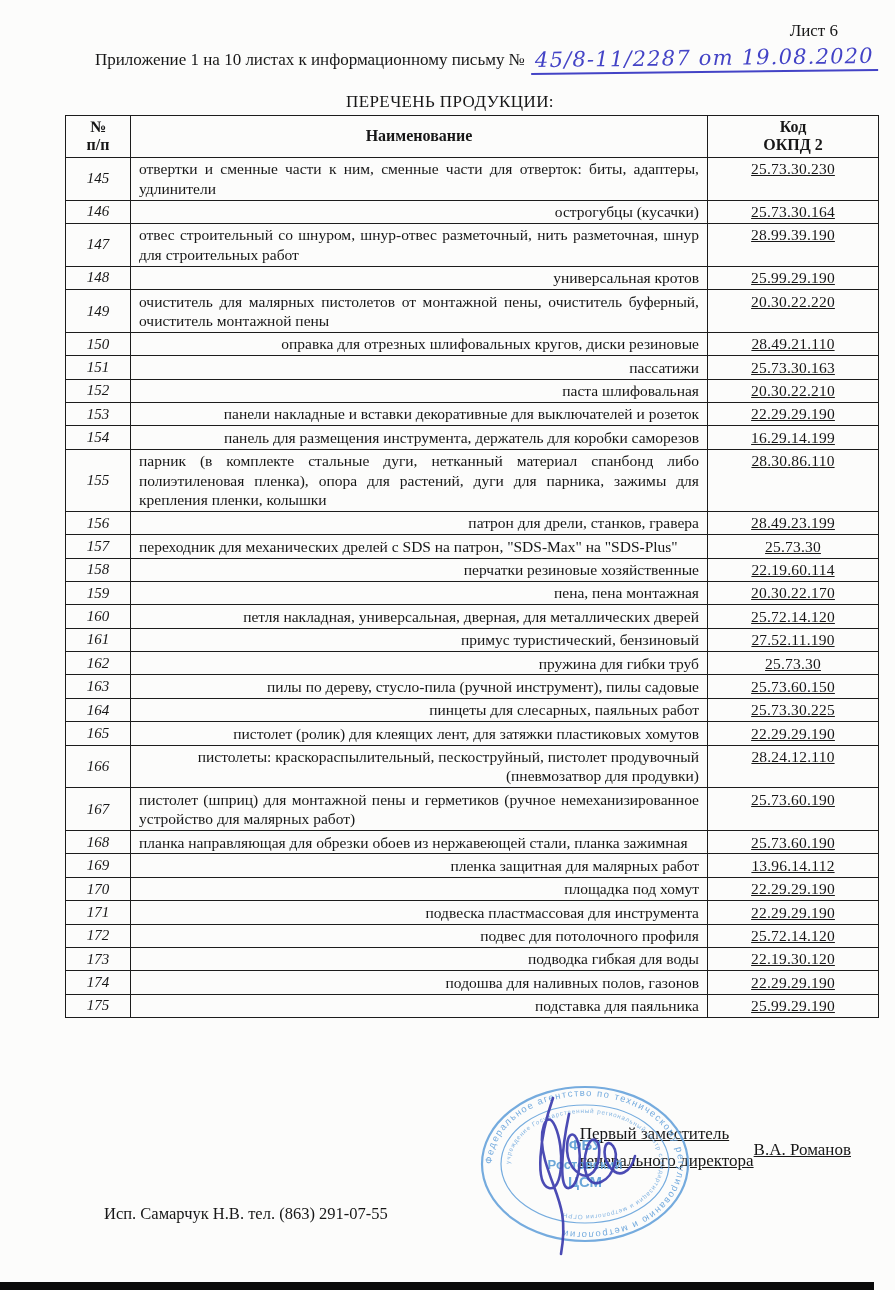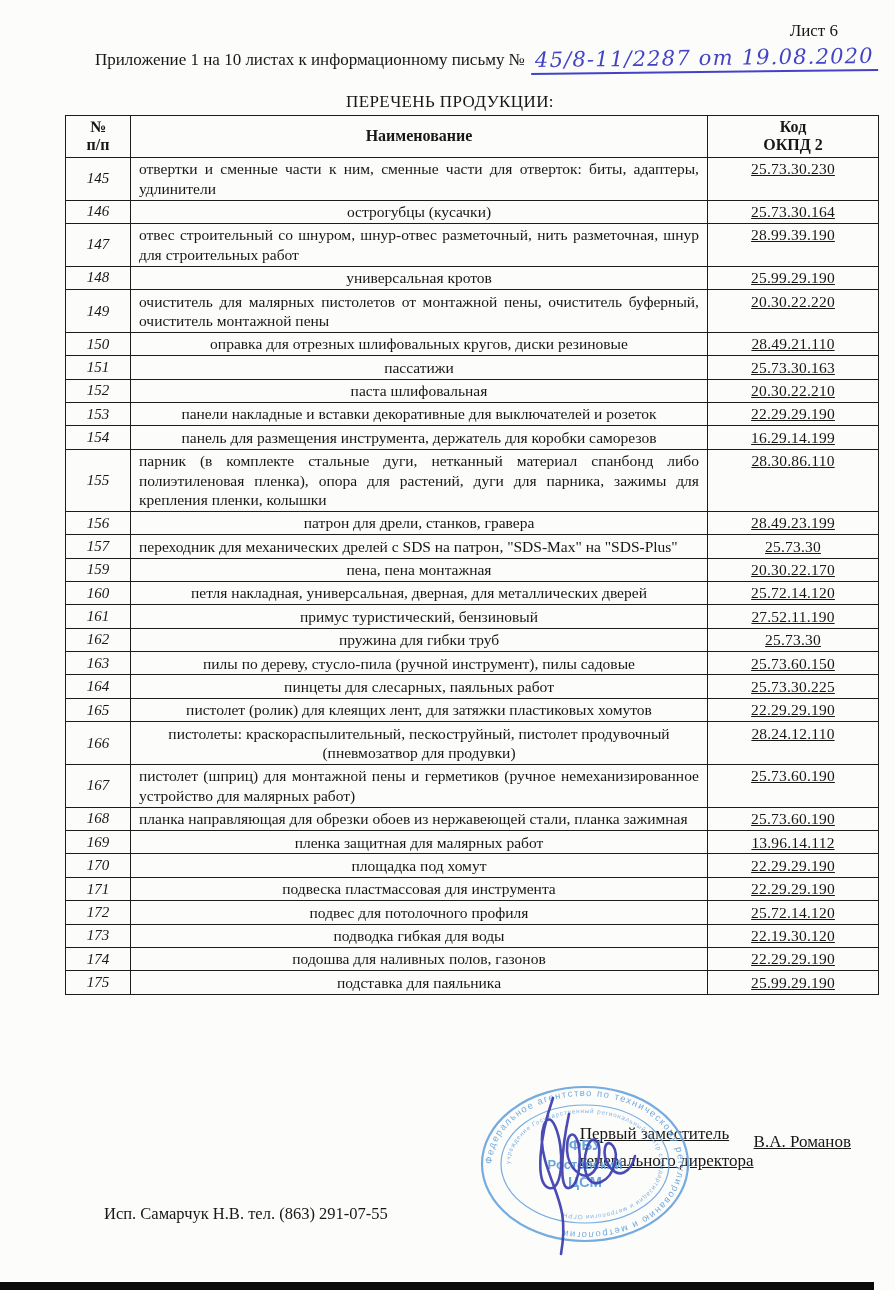--- a/index.html
+++ b/index.html
@@ -21,27 +21,27 @@
     position:absolute;top:115px;left:65px;width:813px;
     border-collapse:collapse;table-layout:fixed;
   }
   .products-table th,.products-table td{border:1.5px solid #1c1c1c;}
   .products-table th{
     font-size:16px;font-weight:bold;padding:2px 3px;line-height:1.15;
     vertical-align:middle;text-align:center;
   }
   .products-table td{font-size:15.5px;line-height:1.25;padding:1.5px 8px;}
   td.num{text-align:center;vertical-align:middle;font-size:15px;padding:1px 2px;font-style:italic;}
-  td.name{text-align:center;vertical-align:middle;}
+  td.name{text-align:right;vertical-align:middle;}
   td.name.justify{text-align:justify;text-align-last:left;}
   td.code{text-align:center;vertical-align:top;letter-spacing:.2px;text-decoration:underline;}
   .pre{white-space:pre-line;}
   .footer-row{position:absolute;top:1120px;left:116px;width:735px;display:flex;justify-content:flex-end;text-decoration:underline;}
   .signer-title{font-size:17px;line-height:1.6;white-space:pre-line;}
-  .signer-name{font-size:17px;margin-top:12px;}
+  .signer-name{font-size:17px;margin-top:20px;}
   .executor{position:absolute;top:1204px;left:104px;font-size:16.5px;text-align:center;}
   .stamp-svg{position:absolute;left:470px;top:1078px;opacity:.92;}
   .signature-svg{position:absolute;left:505px;top:1086px;}
   .bottom-bar{position:absolute;left:0;bottom:0;width:874px;height:8px;background:#0a0a0a;}
 </style>
 </head>
 <body>
 
 <div class="page">
 
@@ -129,20 +129,25 @@
           <td class="num">156</td>
           <td class="name">патрон для дрели, станков, гравера</td>
           <td class="code">28.49.23.199</td>
         </tr>
         <tr>
           <td class="num">157</td>
           <td class="name justify">переходник для механических дрелей с SDS на патрон, "SDS-Max" на "SDS-Plus"</td>
           <td class="code">25.73.30</td>
         </tr>
         <tr>
+          <td class="num">158</td>
+          <td class="name">перчатки резиновые хозяйственные</td>
+          <td class="code">22.19.60.114</td>
+        </tr>
+        <tr>
           <td class="num">159</td>
           <td class="name">пена, пена монтажная</td>
           <td class="code">20.30.22.170</td>
         </tr>
         <tr>
           <td class="num">160</td>
           <td class="name">петля накладная, универсальная, дверная, для металлических дверей</td>
           <td class="code">25.72.14.120</td>
         </tr>
         <tr>

